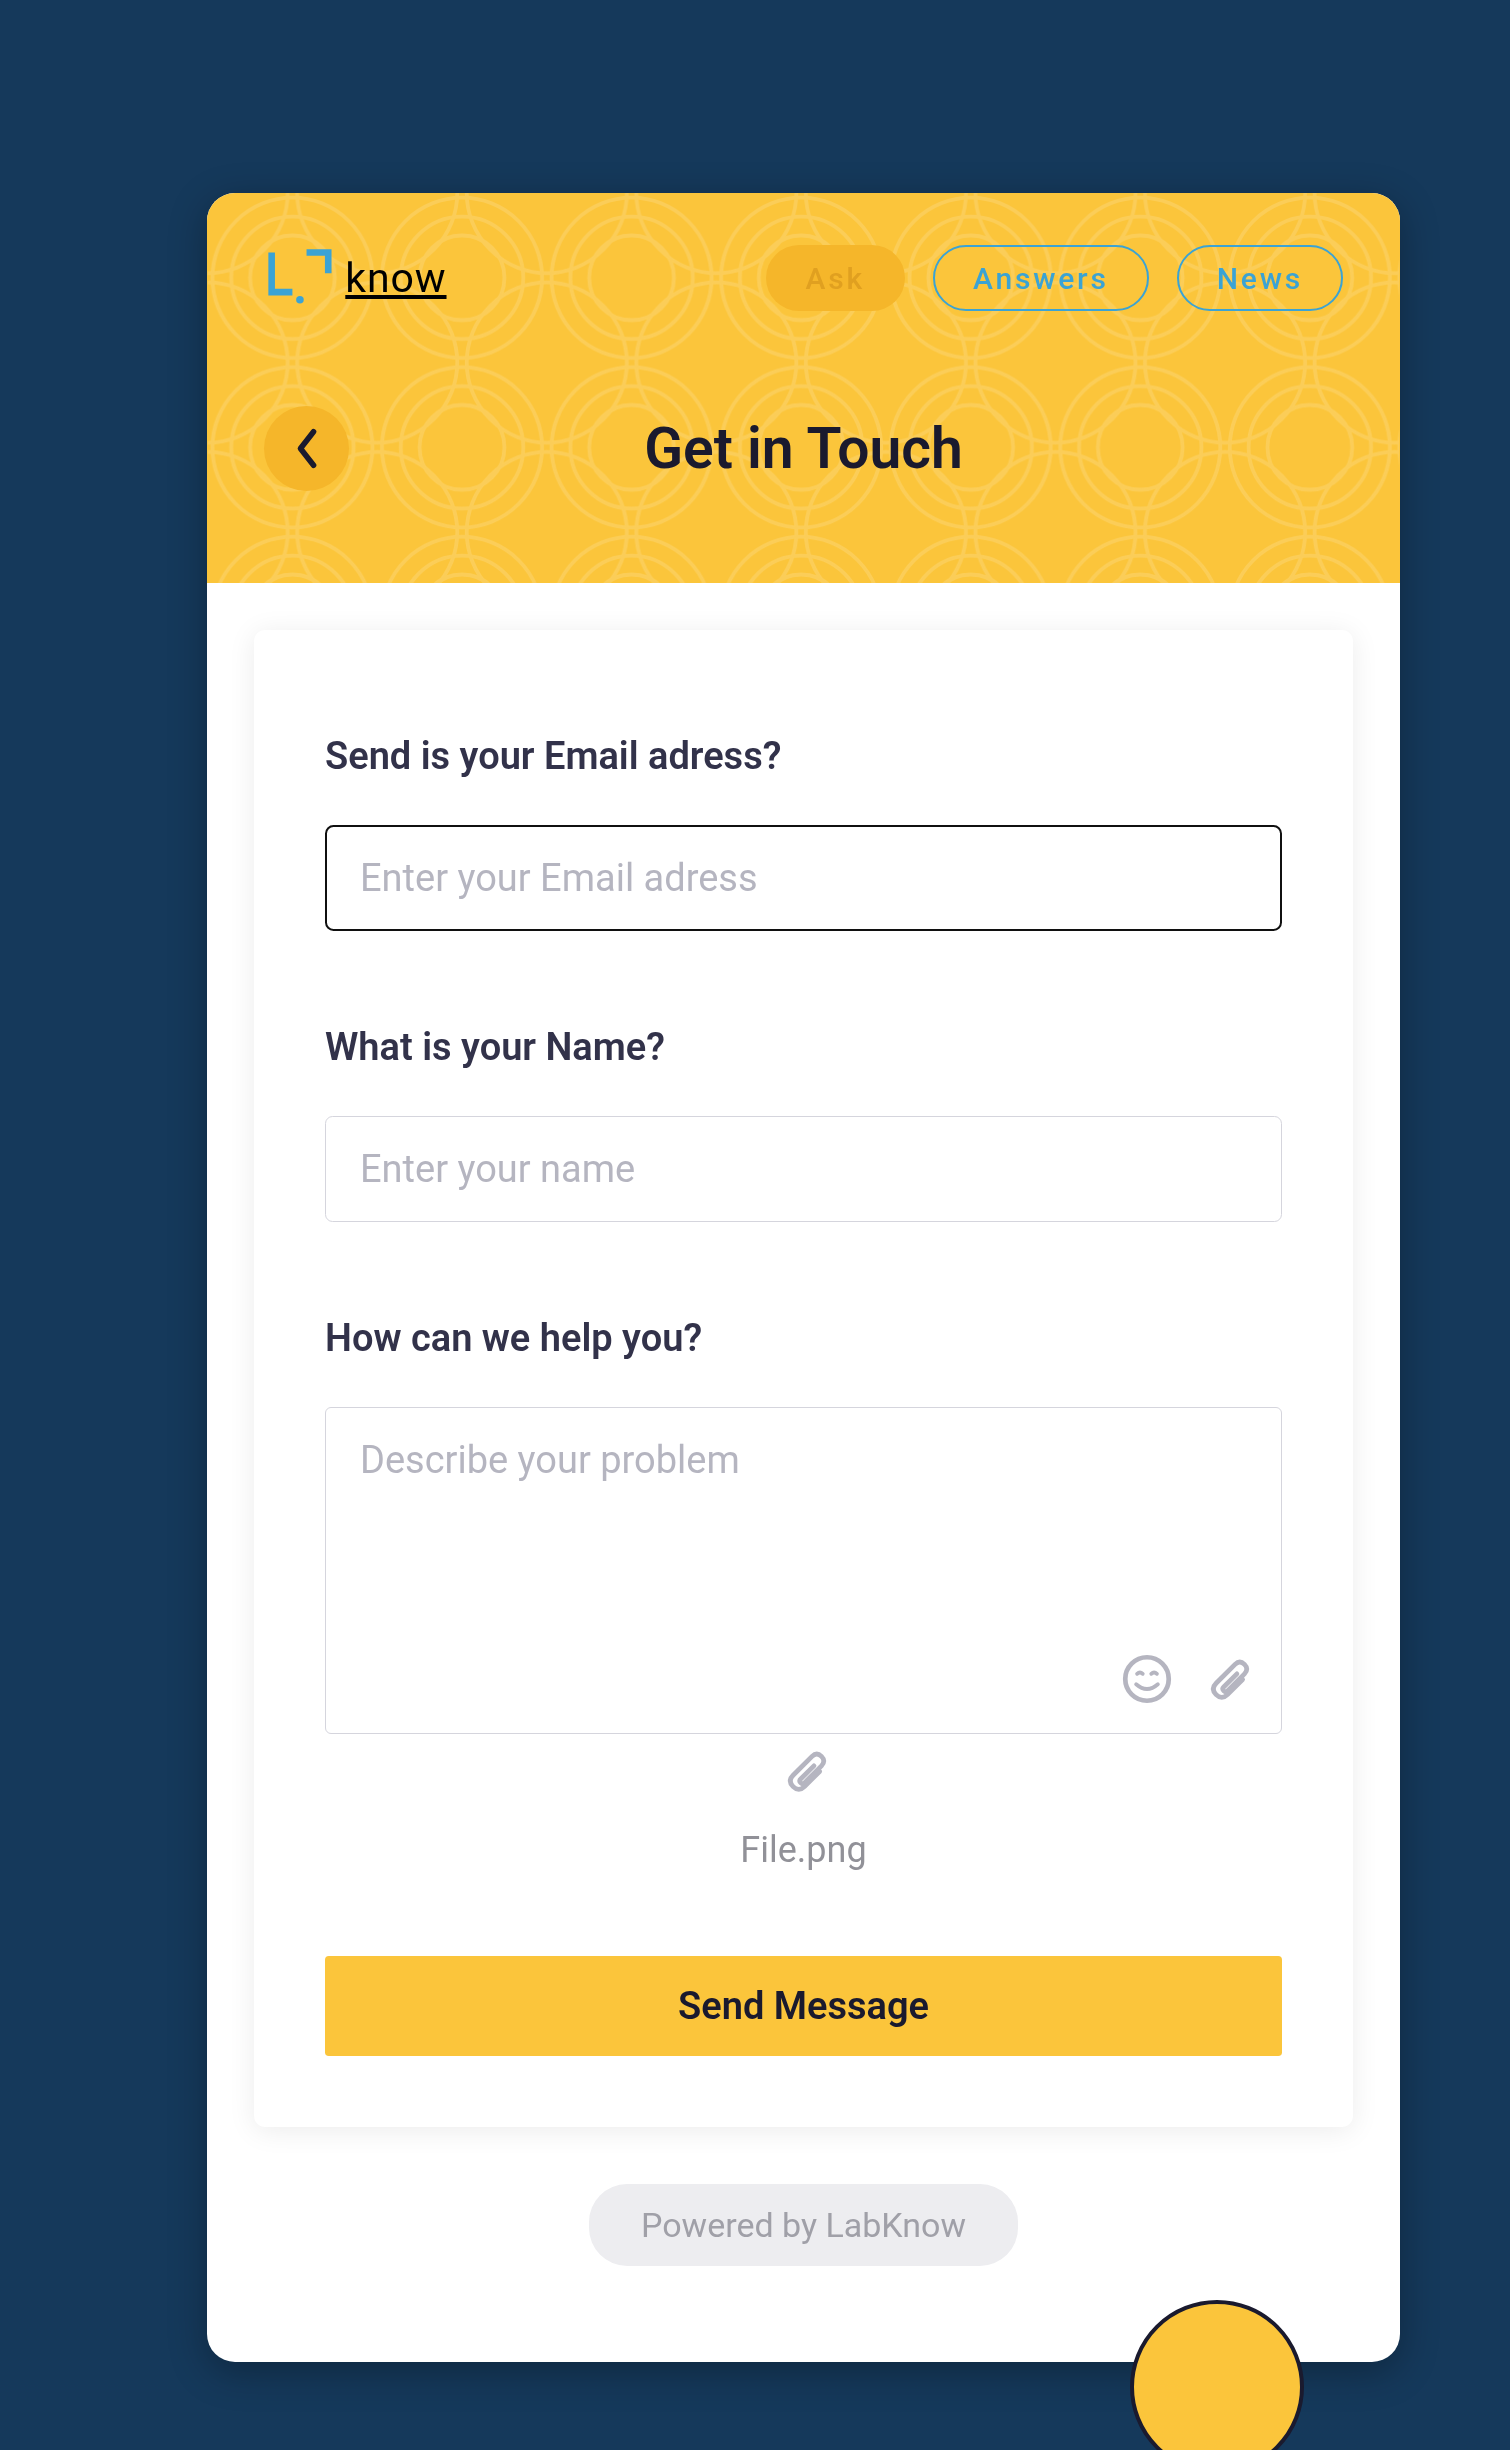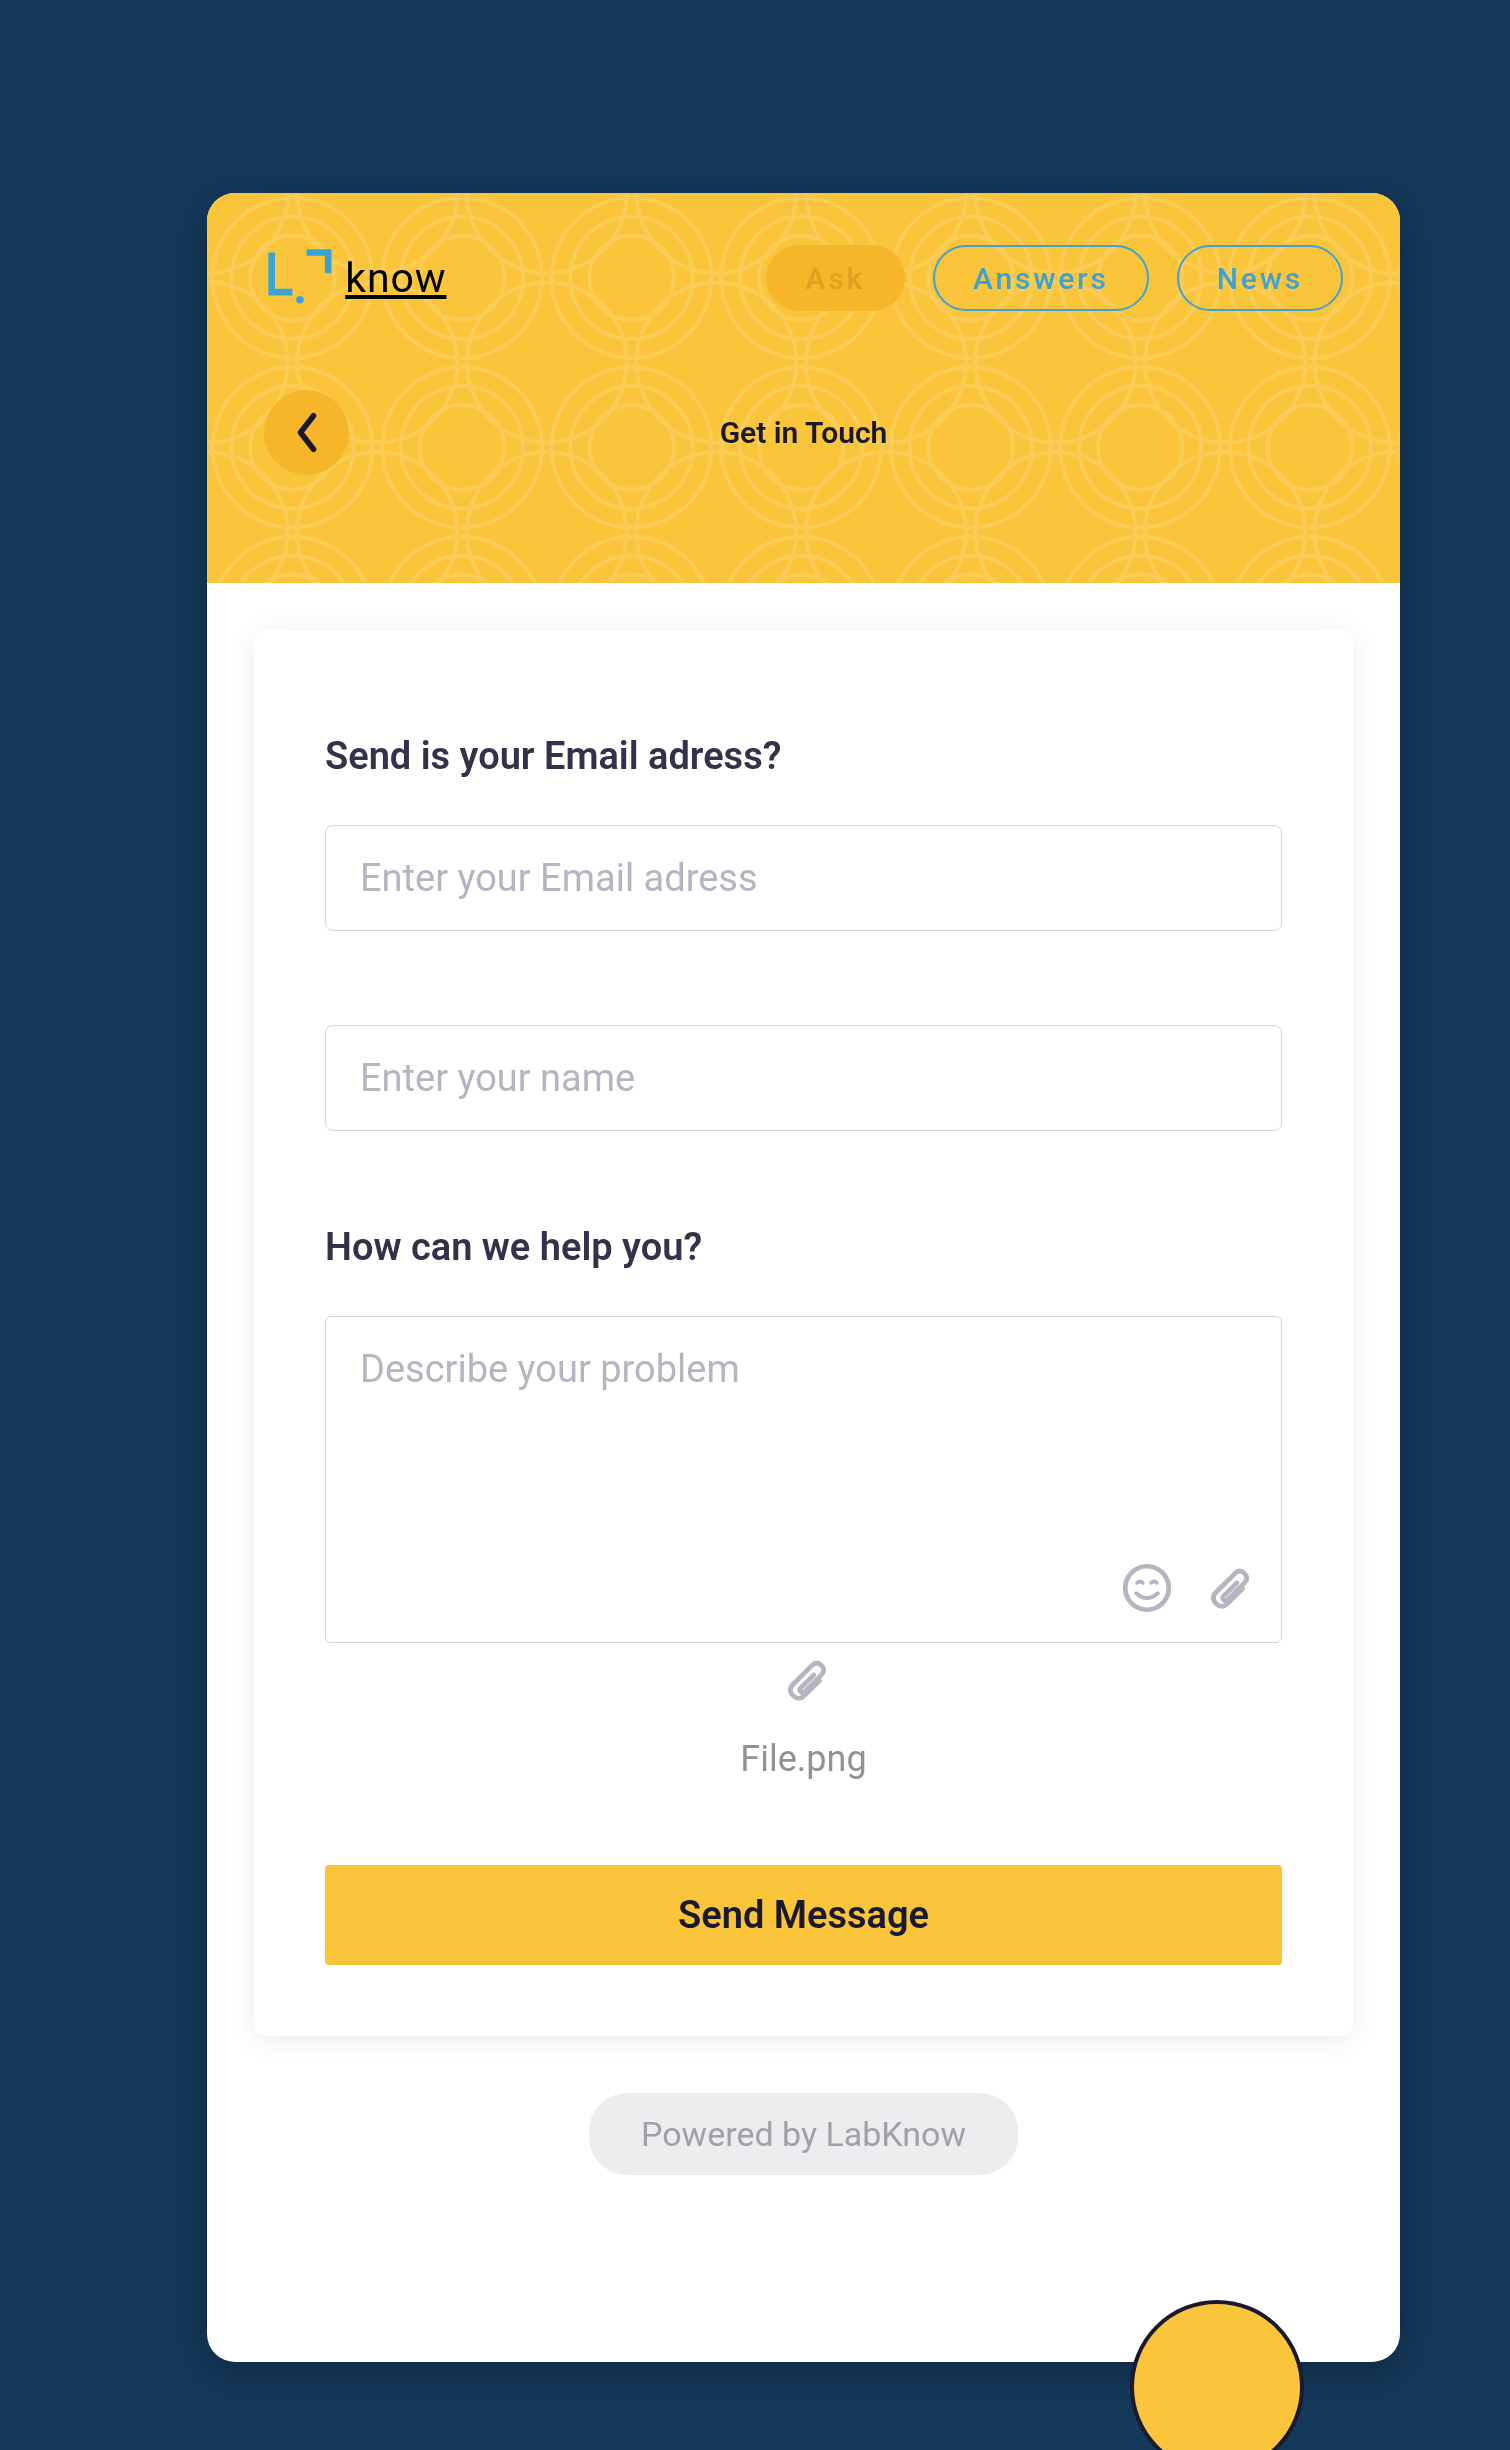--- a/index.html
+++ b/index.html
@@ -114,21 +114,21 @@
       align-items: center;
       justify-content: center;
       cursor: pointer;
       position: absolute;
       left: 0;
     }
     
     .page-title {
       flex: 1;
       text-align: center;
-      font-size: 30px;
+      font-size: 57px;
       font-weight: 600;
       color: #1a1a2e;
     }
     
     .form-card {
       margin: 47px 47px 0 47px;
       background: #ffffff;
       border-radius: 11.3px;
       box-shadow: 0 3.8px 28px rgba(0,0,0,0.08);
       padding: 104px 71px 71px 71px;
@@ -290,20 +290,21 @@
         </div>
         <h1 class="page-title">Get in Touch</h1>
       </div>
     </div>
   </div>
 
   <div class="form-card">
     <label class="field-label">Send is your Email adress?</label>
     <input type="text" class="text-input focused" autofocus="" placeholder="Enter your Email adress" style="">
     
+    <label class="field-label">What is your Name?</label>
     <input type="text" class="text-input" placeholder="Enter your name" style="">
     
     <label class="field-label">How can we help you?</label>
     <div class="textarea-wrap">
       <textarea class="textarea" placeholder="Describe your problem" style=""></textarea>
       <div class="textarea-icons">
         <span class="icon-btn">
           <svg width="52" height="52" viewBox="0 0 55 55">
             <circle cx="27.5" cy="27.5" r="23" fill="none" stroke="#b5b5c0" stroke-width="5"></circle>
             <path d="M 17 22 Q 20 19 23 22" fill="none" stroke="#b5b5c0" stroke-width="4" stroke-linecap="round"></path>

